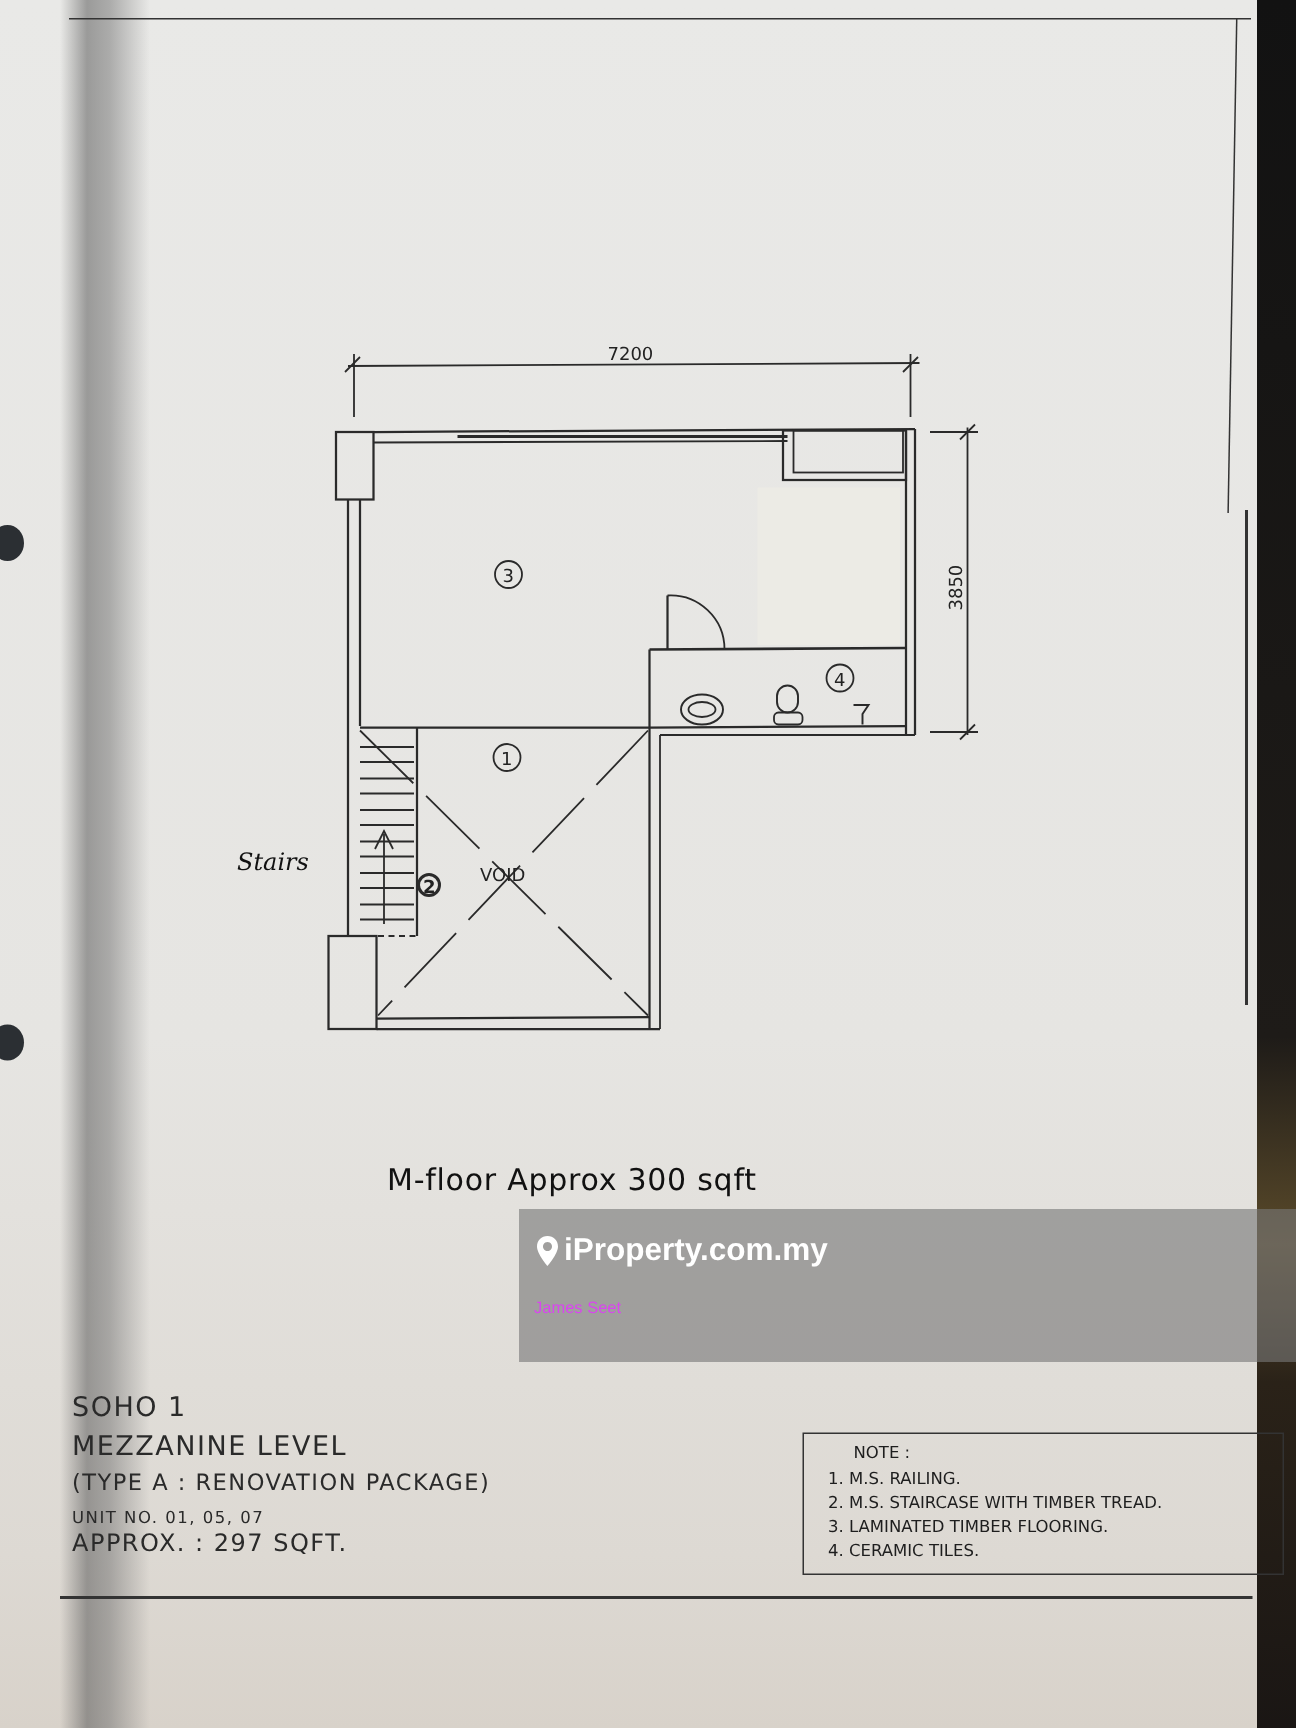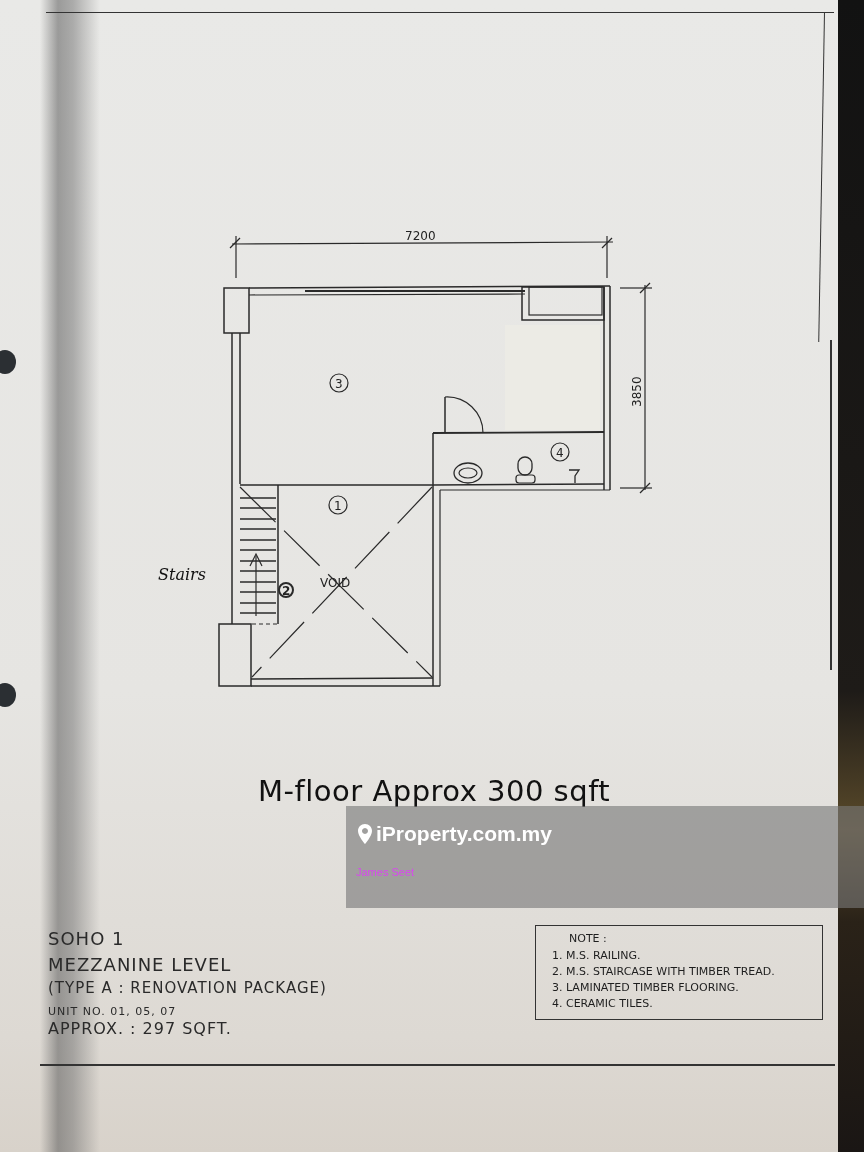--- a/index.html
+++ b/index.html
@@ -34,21 +34,21 @@
     .hand { position: absolute; font-family: "DejaVu Serif", serif; font-style: italic; color: #111; }
 
     .title-block { position: absolute; left: 48px; top: 928px; color: #2a2a2a; font-family: "DejaVu Sans", sans-serif; }
     .title-block .t1 { font-size: 18px; letter-spacing: 1px; }
     .title-block .t2 { font-size: 18px; letter-spacing: 1px; margin-top: 5px; }
     .title-block .t3 { font-size: 15px; letter-spacing: 1px; margin-top: 4px; }
     .title-block .t4 { font-size: 11px; margin-top: 8px; letter-spacing: 1px; }
     .title-block .t5 { font-size: 16px; margin-top: 1px; letter-spacing: 1px; }
 
     .note-box {
-      position: absolute; left: 535px; top: 925px; width: 288px; height: 95px;
+      position: absolute; left: 535px; top: 955px; width: 321px; height: 95px;
       border: 1.5px solid #333; font-family: "DejaVu Sans", sans-serif; color: #1e1e1e;
       font-size: 11px; box-sizing: border-box; padding: 6px 0 0 16px;
     }
     .note-box .nh { padding-left: 17px; margin-bottom: 3px; }
     .note-box .ni { line-height: 16px; }
 
     .watermark {
       position: absolute; left: 346px; top: 806px; width: 548px; height: 102px;
       background: rgba(120,120,120,0.62);
     }
@@ -156,21 +156,21 @@
   <text class="dim-text" x="641" y="407" transform="rotate(-90 641 407)">3850</text>
 
   <text class="dim-text" x="335" y="388" font-size="11">3</text>
   <text class="dim-text" x="334" y="510" font-size="11">1</text>
   <text class="dim-text" x="556" y="457" font-size="11">4</text>
   <text class="dim-text" x="282" y="595" font-size="10" font-weight="bold">2</text>
   <text class="dim-text" x="320" y="587" font-size="12">VOID</text>
 </svg>
 
 <div class="hand" style="left:158px; top:565px; font-size:16px;">Stairs</div>
-<div class="hand" style="left:258px; top:774px; font-size:29px; font-style:normal; font-family:'DejaVu Sans', sans-serif; letter-spacing:0.5px;">M-floor Approx 300 sqft</div>
+<div class="hand" style="left:258px; top:774px; font-size:20px; font-style:normal; font-family:'DejaVu Sans', sans-serif; letter-spacing:0.5px;">M-floor Approx 300 sqft</div>
 
 <div class="title-block">
   <div class="t1">SOHO 1</div>
   <div class="t2">MEZZANINE LEVEL</div>
   <div class="t3">(TYPE A : RENOVATION PACKAGE)</div>
   <div class="t4">UNIT NO. 01, 05, 07</div>
   <div class="t5">APPROX. : 297 SQFT.</div>
 </div>
 
 <div class="note-box">

